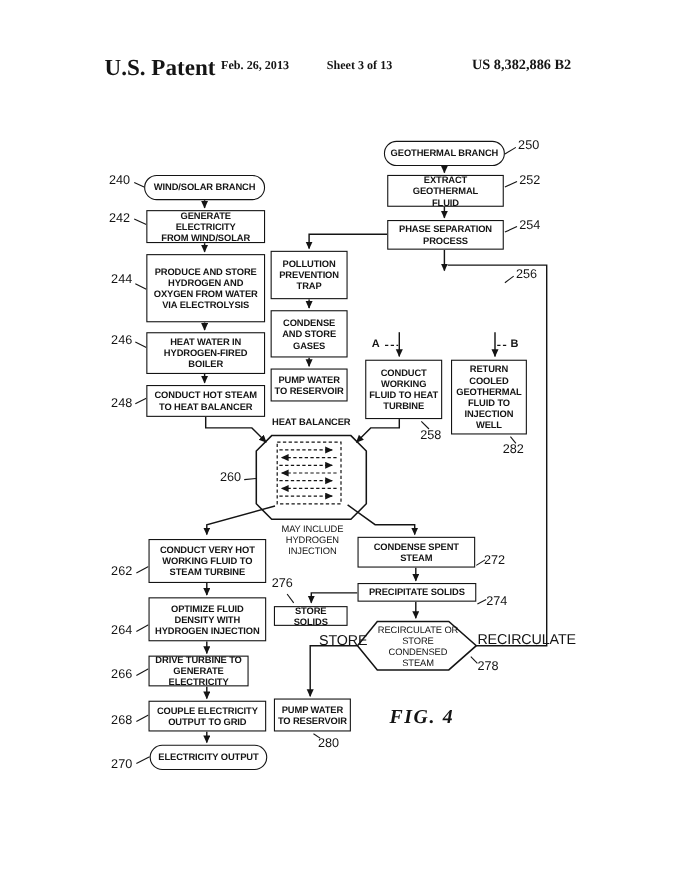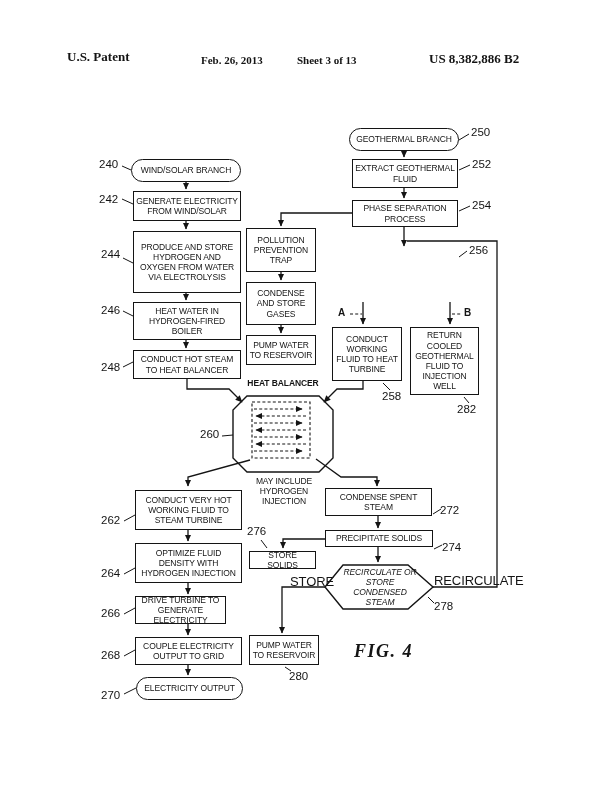--- a/index.html
+++ b/index.html
@@ -3,37 +3,37 @@
 <meta charset="utf-8">
 <style>
   html,body{margin:0;padding:0;background:#e8e8e8;}
   #page{position:relative;width:614px;height:792px;background:#ffffff;margin:0 auto;
         font-family:"Liberation Sans",sans-serif;color:#141414;overflow:hidden;}
   .hdr{position:absolute;font-family:"Liberation Serif",serif;font-weight:700;white-space:nowrap;}
   #svgLayer{position:absolute;left:0;top:0;}
   .box{position:absolute;border:1.4px solid #141414;background:#fff;box-sizing:border-box;
        display:flex;align-items:center;justify-content:center;text-align:center;
        font-size:8.5px;line-height:10.2px;white-space:pre-line;padding:2px 2px;
-       letter-spacing:-0.1px;font-weight:400;}
+       letter-spacing:-0.1px;font-weight:700;}
   .oval{border-radius:13px;}
   .plain{position:absolute;background:transparent;border:none;display:flex;align-items:center;
          justify-content:center;text-align:center;font-size:8.5px;line-height:10.2px;
          white-space:pre-line;letter-spacing:-0.1px;box-sizing:border-box;}
   .ref{position:absolute;font-size:11.5px;letter-spacing:0;white-space:nowrap;}
   .ab{position:absolute;font-size:10px;font-weight:700;}
   .smalllbl{position:absolute;font-size:13px;letter-spacing:-0.1px;white-space:nowrap;}
   .fig{position:absolute;font-family:"Liberation Serif",serif;font-style:italic;font-weight:700;
        font-size:18px;letter-spacing:1.5px;white-space:nowrap;}
 </style>
 </head>
 <body>
 
 <div id="page">
 
-  <span class="hdr" style="left:67px;top:49px;font-size:13px;font-family:Liberation Serif, serif;">U.S. Patent</span>
+  <span class="hdr" style="left:95px;top:49px;font-size:21px;font-family:Liberation Serif, serif;">U.S. Patent</span>
   <span class="hdr" style="left:201px;top:54px;font-size:11px;">Feb. 26, 2013</span>
   <span class="hdr" style="left:297px;top:54px;font-size:11px;">Sheet 3 of 13</span>
   <span class="hdr" style="left:429px;top:51px;font-size:13px;">US 8,382,886 B2</span>
 
   <svg id="svgLayer" width="614" height="792">
     <defs>
       <marker id="ah" markerUnits="userSpaceOnUse" markerWidth="9" markerHeight="8" refX="6.4" refY="3.2" orient="auto">
         <path d="M0,0 L7,3.2 L0,6.4 Z" fill="#141414"></path>
       </marker>
     </defs>
@@ -159,21 +159,21 @@
 FLUID TO HEAT
 TURBINE</div>
   <div class="box" style="left:410px;top:327px;width:69px;height:68px;">RETURN
 COOLED
 GEOTHERMAL
 FLUID TO
 INJECTION WELL</div>
   <div class="box" style="left:325px;top:488px;width:107px;height:28px;">CONDENSE SPENT
 STEAM</div>
   <div class="box" style="left:325px;top:530px;width:108px;height:17px;">PRECIPITATE SOLIDS</div>
-  <div class="plain" style="left:339px;top:567px;width:82px;height:40px;font-style:italic;">RECIRCULATE OR
+  <div class="plain" style="left:339px;top:567px;width:82px;height:40px;">RECIRCULATE OR
 STORE CONDENSED
 STEAM</div>
 
   <div class="plain" style="left:229px;top:378px;width:108px;height:11px;font-weight:bold;">HEAT BALANCER</div>
   <div class="plain" style="left:246px;top:474px;width:76px;height:34px;">MAY INCLUDE
 HYDROGEN
 INJECTION</div>
 
   <span class="ab" style="left:338px;top:307px;">A</span>
   <span class="ab" style="left:464px;top:307px;">B</span>

